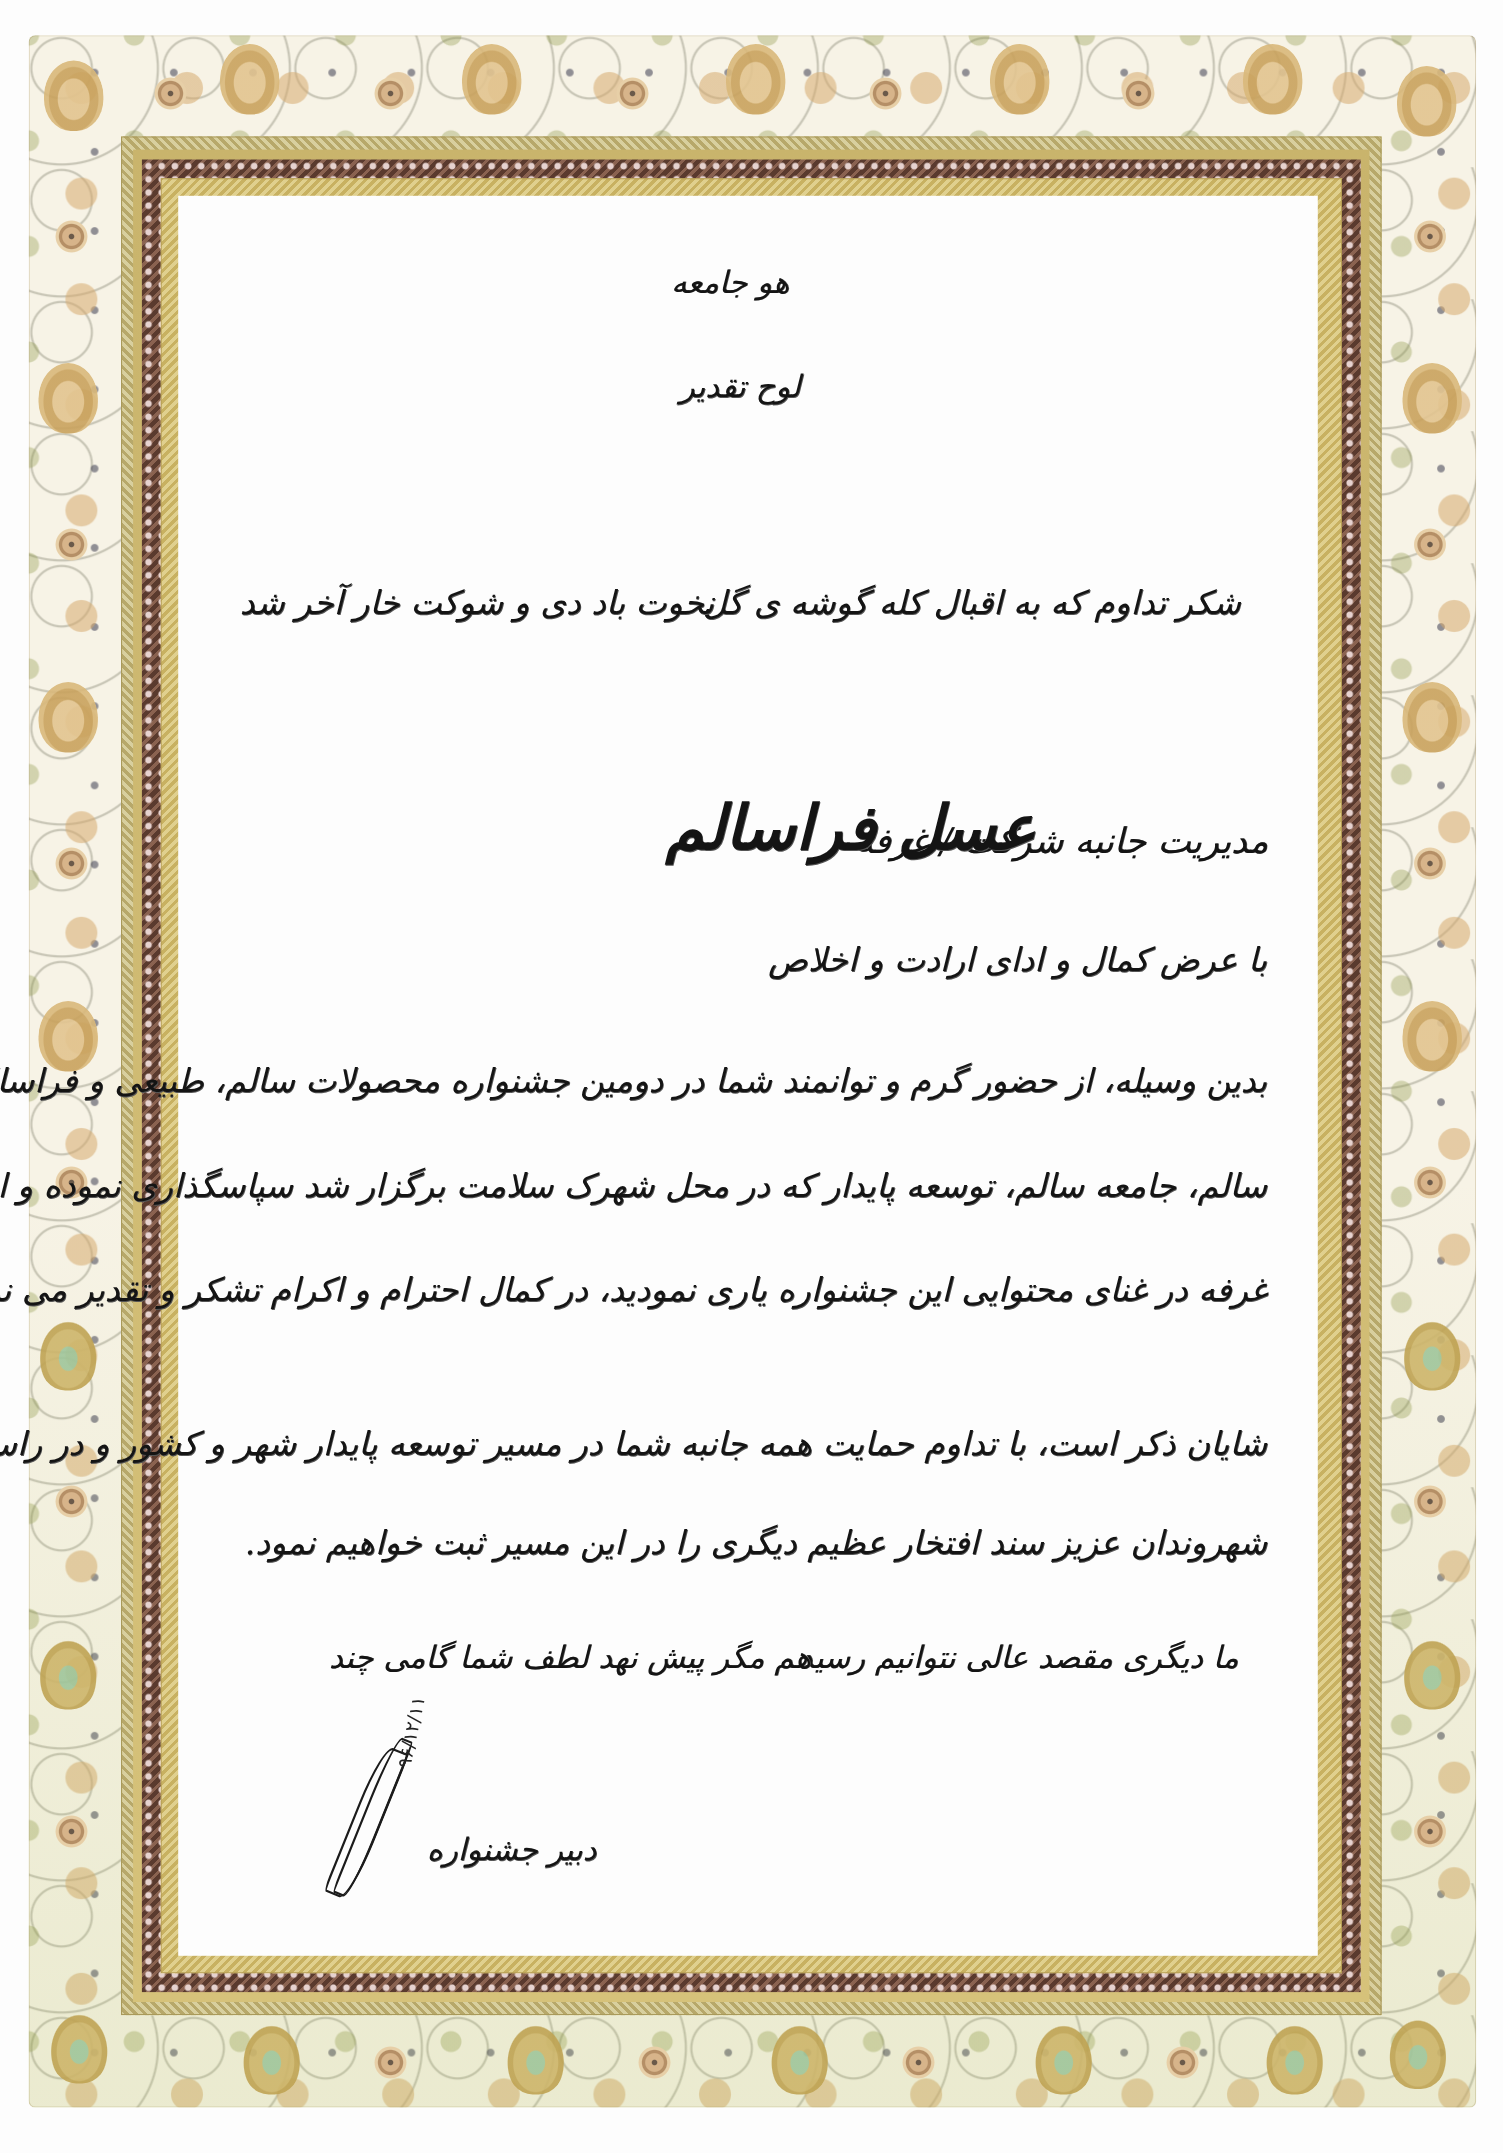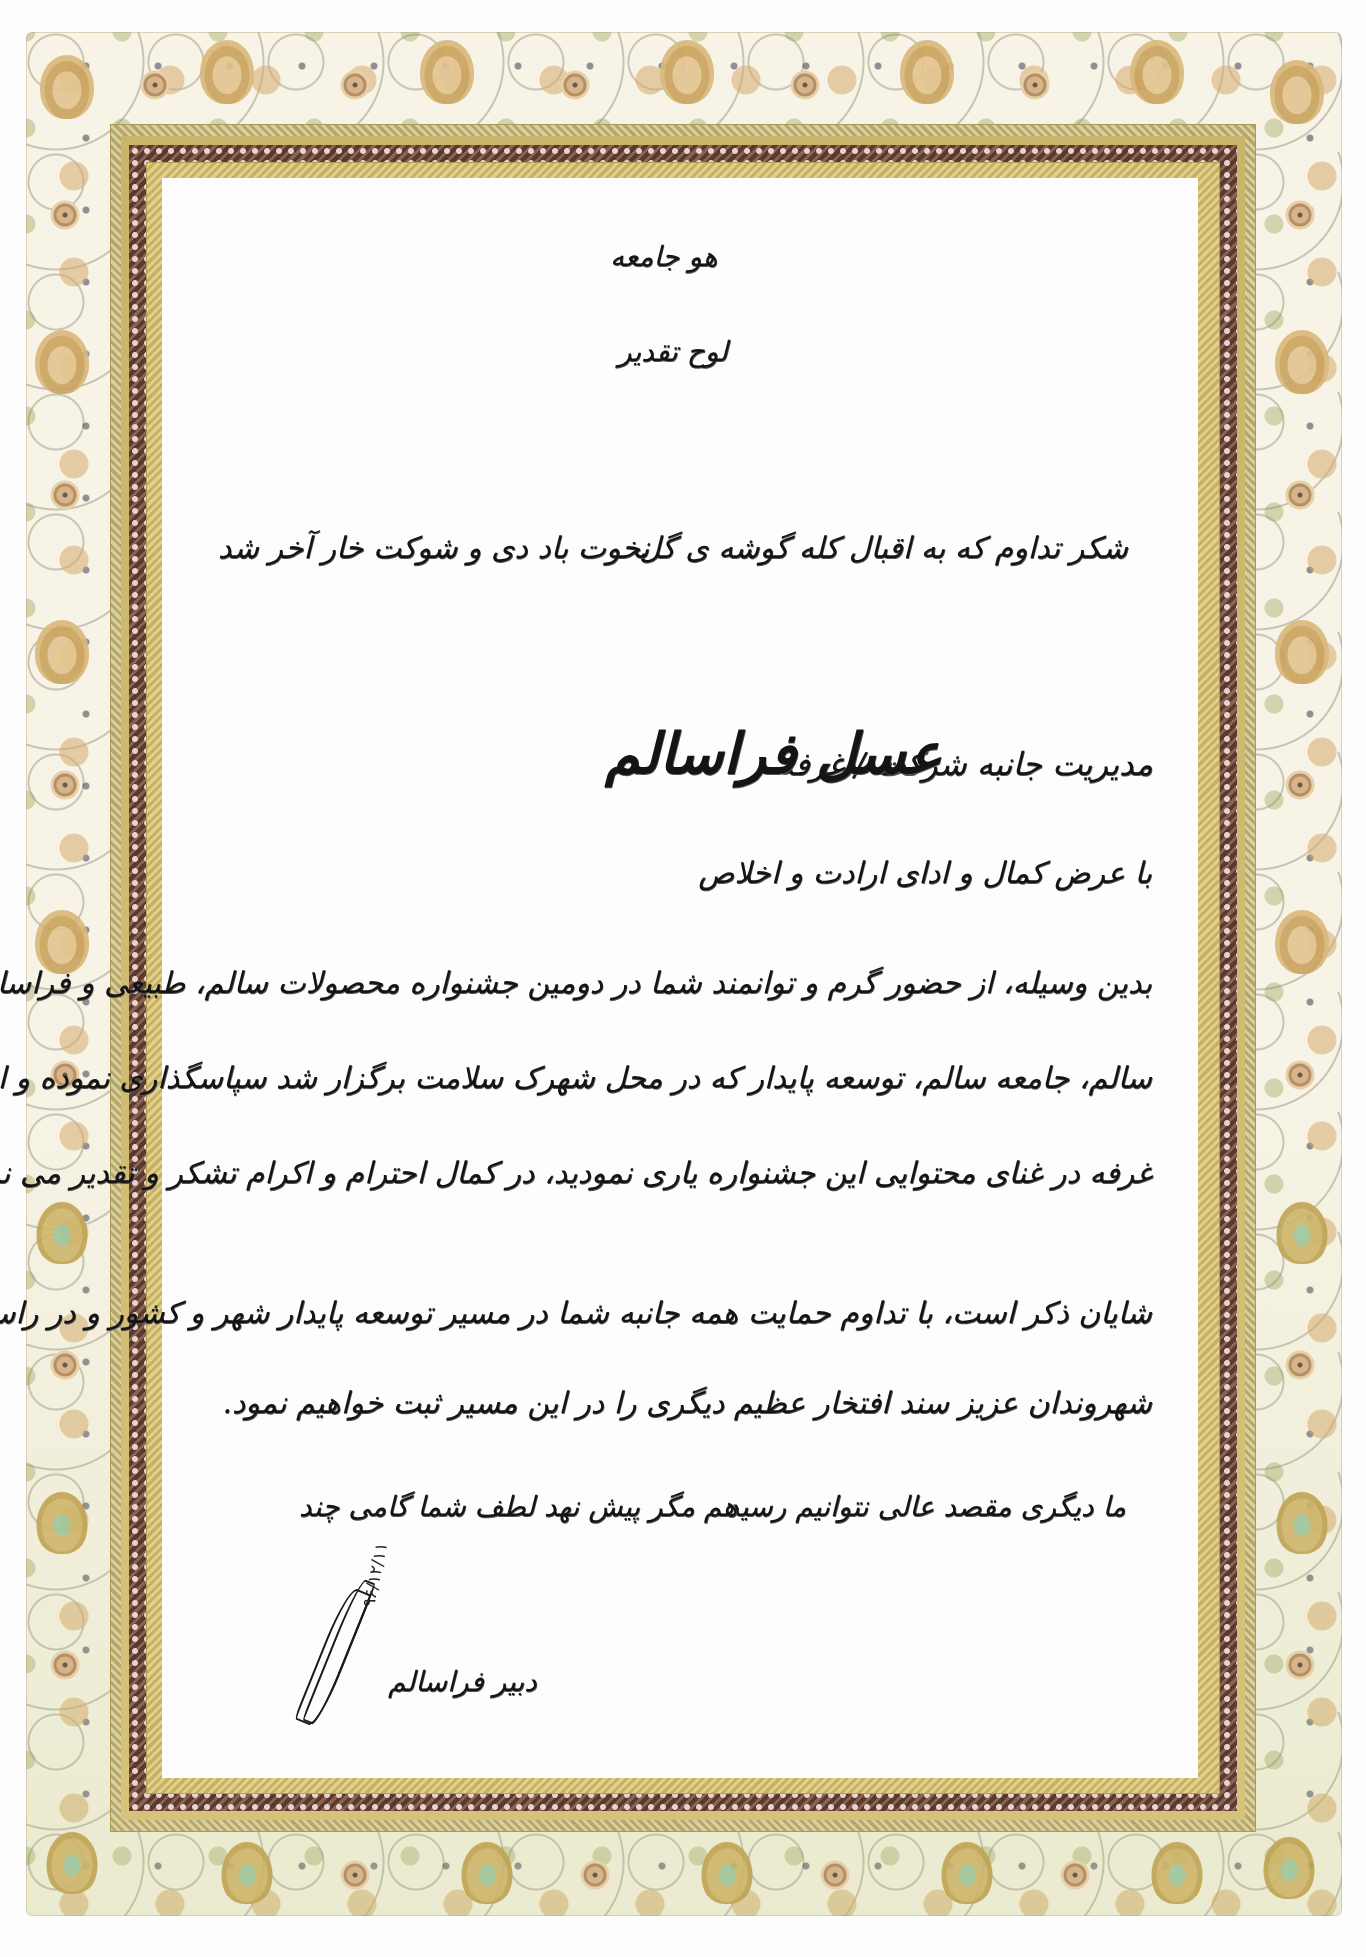--- a/index.html
+++ b/index.html
@@ -155,15 +155,15 @@
   <div class="calli body-line" style="top:1295px;">شایان ذکر است، با تداوم حمایت همه جانبه شما در مسیر توسعه پایدار شهر و کشور و در راستای سلامت</div>
   <div class="calli body-line" style="top:1385px;">شهروندان عزیز سند افتخار عظیم دیگری را در این مسیر ثبت خواهیم نمود.</div>
 
   <div class="calli verse" style="right:240px;top:1490px;font-size:28px;">ما دیگری مقصد عالی نتوانیم رسید</div>
   <div class="calli verse" style="left:262px;top:1490px;font-size:28px;margin-left:37px;">هم مگر پیش نهد لطف شما گامی چند</div>
 
   <div class="sig-area">
     <div class="sig-stroke" style="left:20px;top:20px;width:22px;height:140px;"></div>
     <div class="sig-stroke" style="left:30px;top:10px;width:14px;height:150px;"></div>
     <div class="sig-date">۹۶/۱۲/۱۱</div>
-    <div class="calli" style="left:88px;top:100px;font-size:28px;">دبیر فراسالم</div>
+    <div class="calli" style="left:88px;top:100px;font-size:28px;">دبیر جشنواره</div>
   </div>
 </div>
 
 </body></html>

